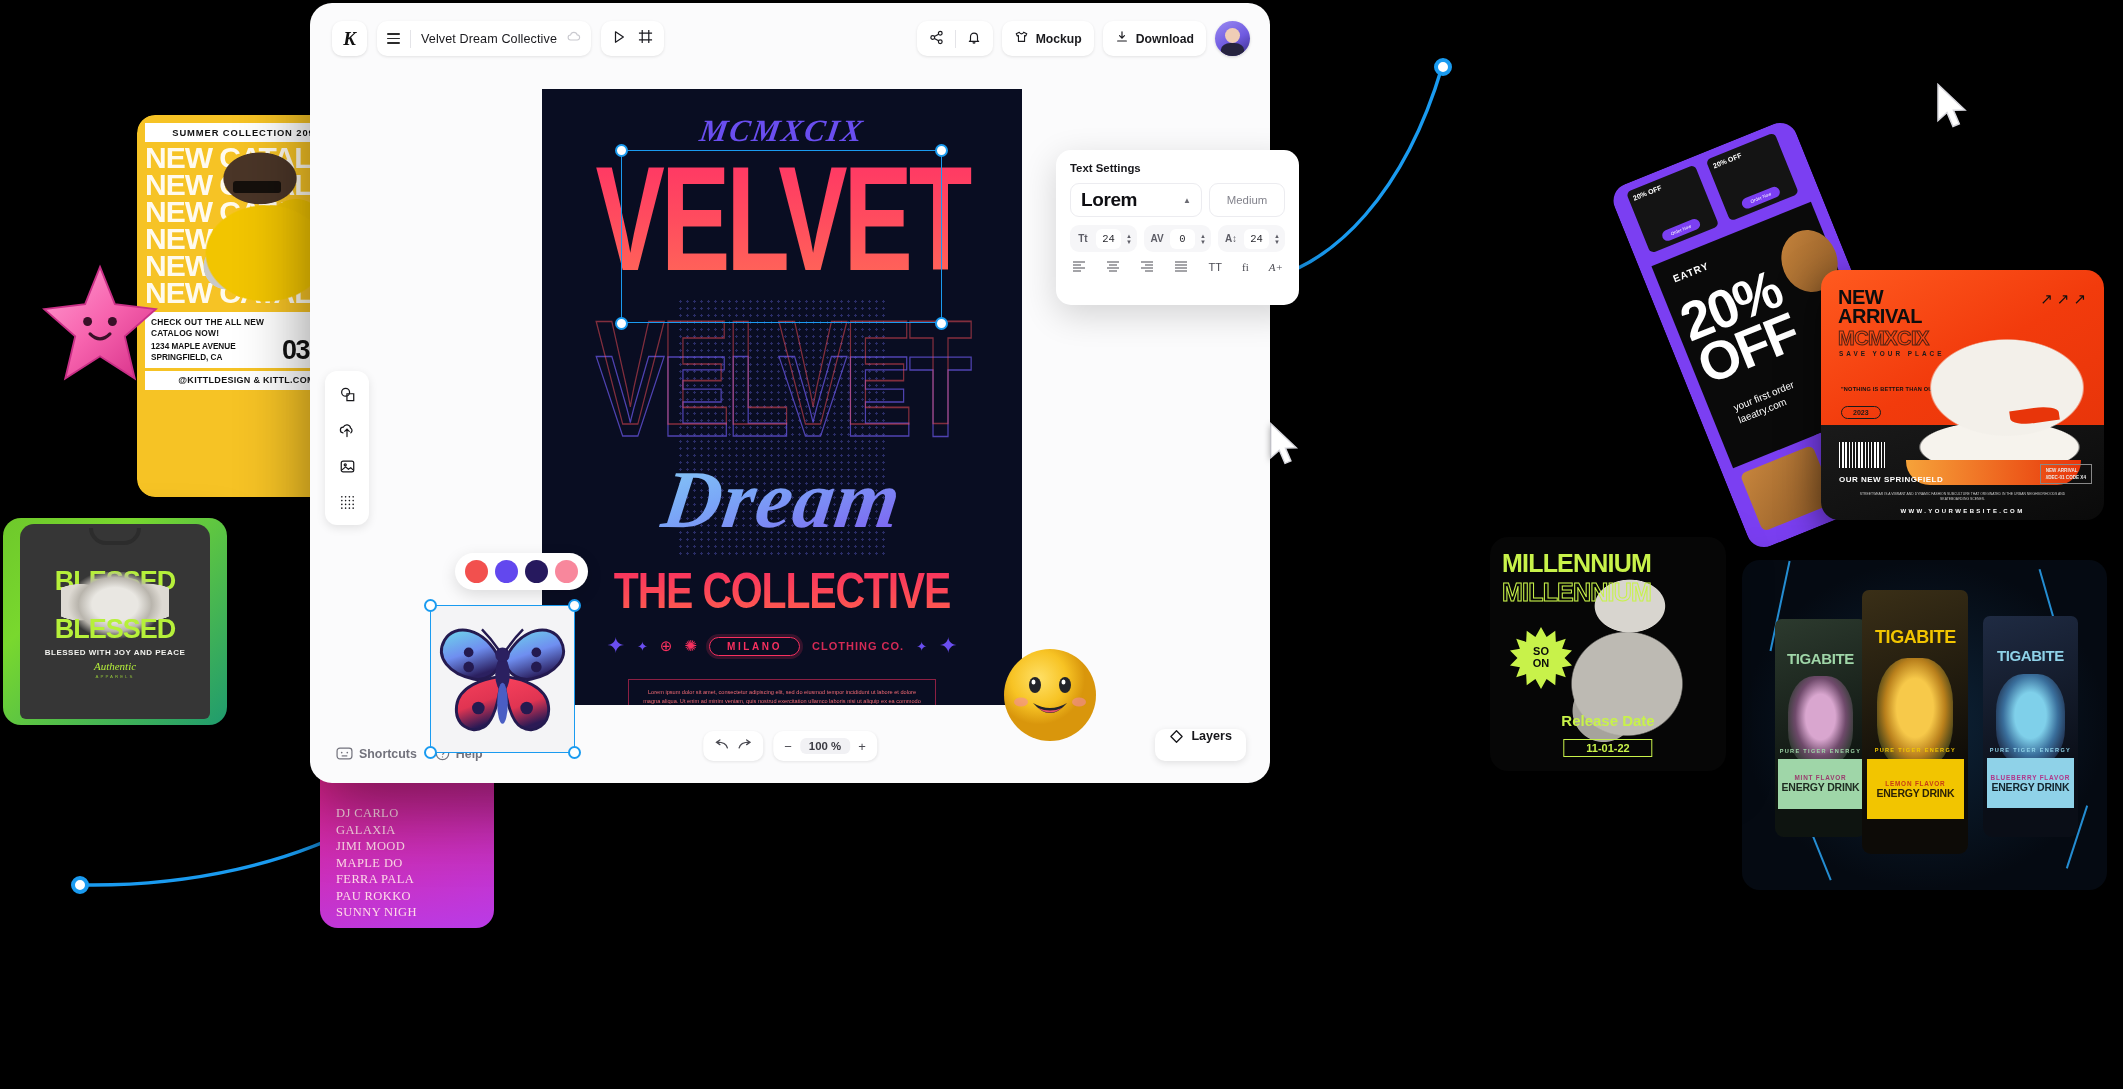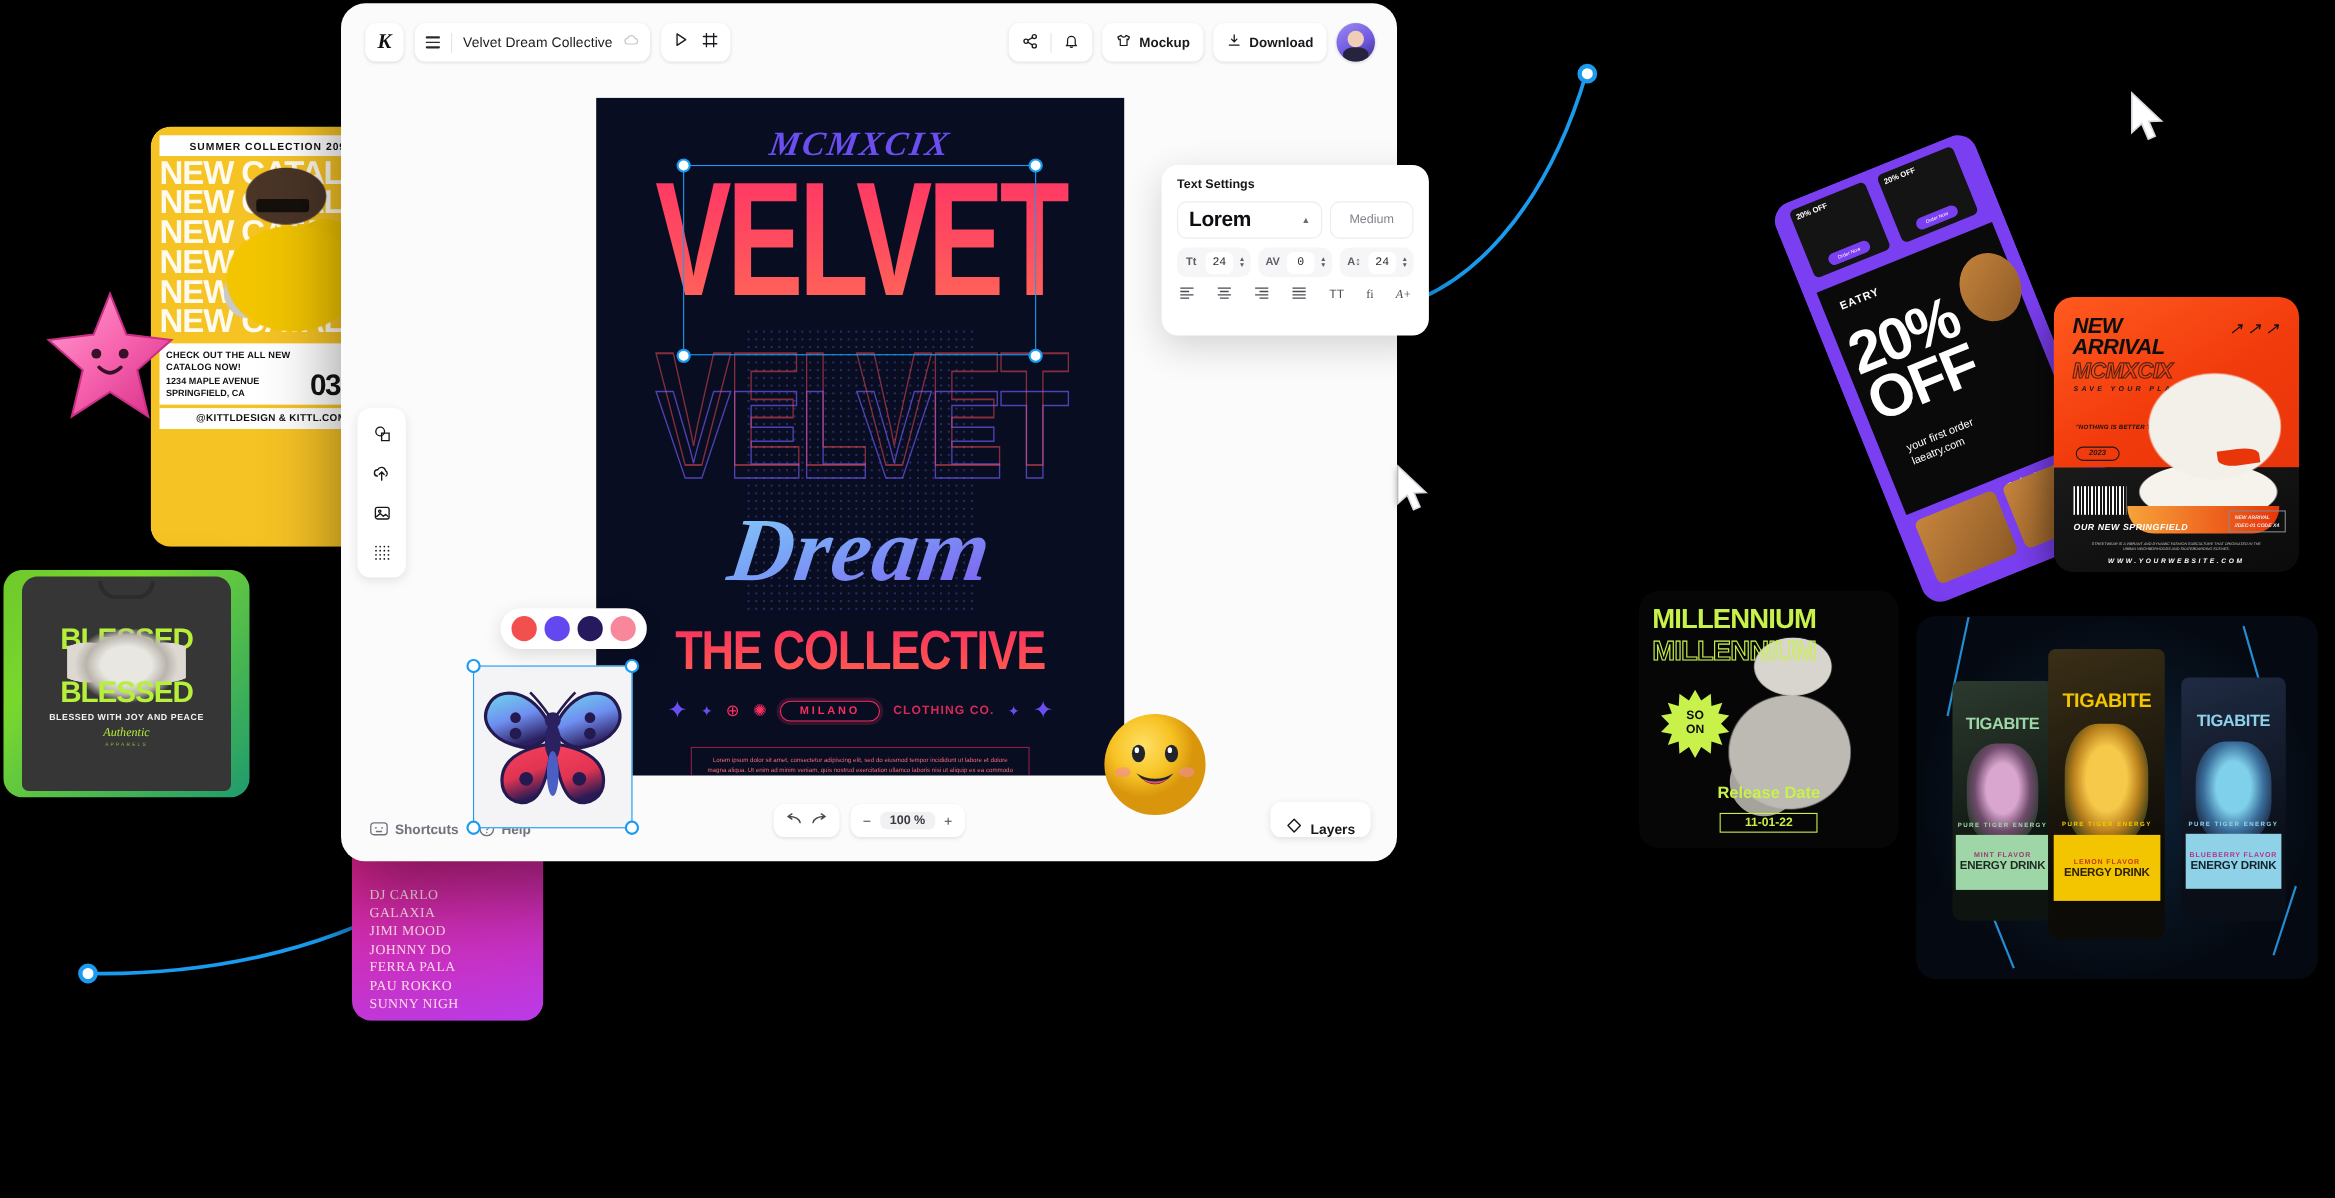--- a/index.html
+++ b/index.html
@@ -133,21 +133,21 @@
   .pc-sub { position:absolute; left:18%; top:62%; color:#fff; font-size:10px; line-height:13px;}
   .pc-btn { position:absolute; left:46%; top:78%; background:#7b3ff2; color:#fff;
     border-radius:20px; padding:6px 16px; font-size:9px; font-weight:700;}
   .pc-food { position:absolute; background:linear-gradient(140deg,#c6843c,#8d5a27); }
   .pc-mini { position:absolute; background:#141414; border-radius:5px;}
   .pc-mini span { color:#fff; font-size:7px; font-weight:800; display:block; padding:5px 5px 0;}
   .pc-minibtn { position:absolute; bottom:5px; left:50%; transform:translateX(-50%);
     background:#7b3ff2; color:#fff; font-size:4.5px; border-radius:10px; padding:3px 9px; white-space:nowrap;}
 
   
-  #sneaker-card { left:1867px; top:270px; width:223px; height:250px; z-index:9;font-style:italic; }
+  #sneaker-card { left:1821px; top:270px; width:283px; height:250px; z-index:9; }
   .sn-top { position:absolute; left:0; top:0; right:0; height:62%;
     background:linear-gradient(150deg,#FF5A1F 0%,#F23B0C 55%,#E8350A 100%); }
   .sn-bot { position:absolute; left:0; bottom:0; right:0; height:38%;
     background:linear-gradient(160deg,#1a1a1a,#0a0a0a); }
   .sn-t1 { position:absolute; left:17px; top:18px; color:#0e0e0e; font-size:20px;
     font-weight:800; line-height:19px; letter-spacing:-.5px;}
   .sn-t2 { position:absolute; left:17px; top:57px; color:transparent; font-size:20px;
     font-weight:800; letter-spacing:-.5px; -webkit-text-stroke:1px rgba(20,20,20,.75);}
   .sn-t3 { position:absolute; left:18px; top:80px; color:#1a1a1a; font-size:6.4px;
     font-weight:700; letter-spacing:3px;}
@@ -364,21 +364,21 @@
   .bottombar { position:absolute; left:0; right:0; bottom:0; height:66px;}
   .bb-left { position:absolute; left:26px; bottom:22px; display:flex; gap:18px; align-items:center;}
   .bb-item { display:flex; align-items:center; gap:6px; color:#72727c; font-size:12.4px; font-weight:600;}
   .bb-center { position:absolute; left:50%; transform:translateX(-50%); bottom:22px;
     display:flex; gap:10px; align-items:center;}
   .bb-group { display:flex; align-items:center; gap:8px; background:#fff; border-radius:10px;
     height:30px; padding:0 11px; box-shadow:0 1px 3px rgba(0,0,0,.09); color:#4a4a52; font-size:13px;}
   .zoomval { background:#f1f1f4; border-radius:6px; padding:2px 9px; font-size:11.4px;
     color:#3a3a42; font-weight:600;}
   .bb-right { position:absolute; right:24px; bottom:22px;}
-  .layers-btn { display:flex; align-items:flex-end; gap:7px; background:#fff; border-radius:10px;
+  .layers-btn { display:flex; align-items:flex-start; gap:7px; background:#fff; border-radius:10px;
     height:32px; padding:0 14px; box-shadow:0 2px 7px rgba(0,0,0,.11);
     font-size:12.6px; font-weight:700; color:#17171b;}
 
   
   #emoji { position:absolute; left:1000px; top:645px; width:100px; height:100px; z-index:62;}
 </style>
 </head>
 <body>
 
 <div class="stage">
@@ -473,21 +473,21 @@
     <div class="pp-bg"></div>
     <div class="pp-t1">Sum</div>
     <div class="pp-t1" style="top:70px;">Me</div>
     <div class="pp-rule"></div>
     <div class="pp-t2">10 | 08</div>
     <div class="pp-t2" style="top:196px;">5 PM</div>
     <div class="pp-list">
       <div>DJ CARLO</div>
         <div>GALAXIA</div>
         <div>JIMI MOOD</div>
-        <div>JOHNNY DO</div>
+        <div>MAPLE DO</div>
       <div>FERRA PALA</div>
         <div>PAU ROKKO</div>
         <div>SUNNY NIGH</div>
     </div>
   </div>
 
   <div class="card" id="purple-card">
     <div class="pc-bg"></div>
     <div class="pc-mini" style="left:8%;top:2%;width:38%;height:17%;">
       <span>20% OFF</span>

